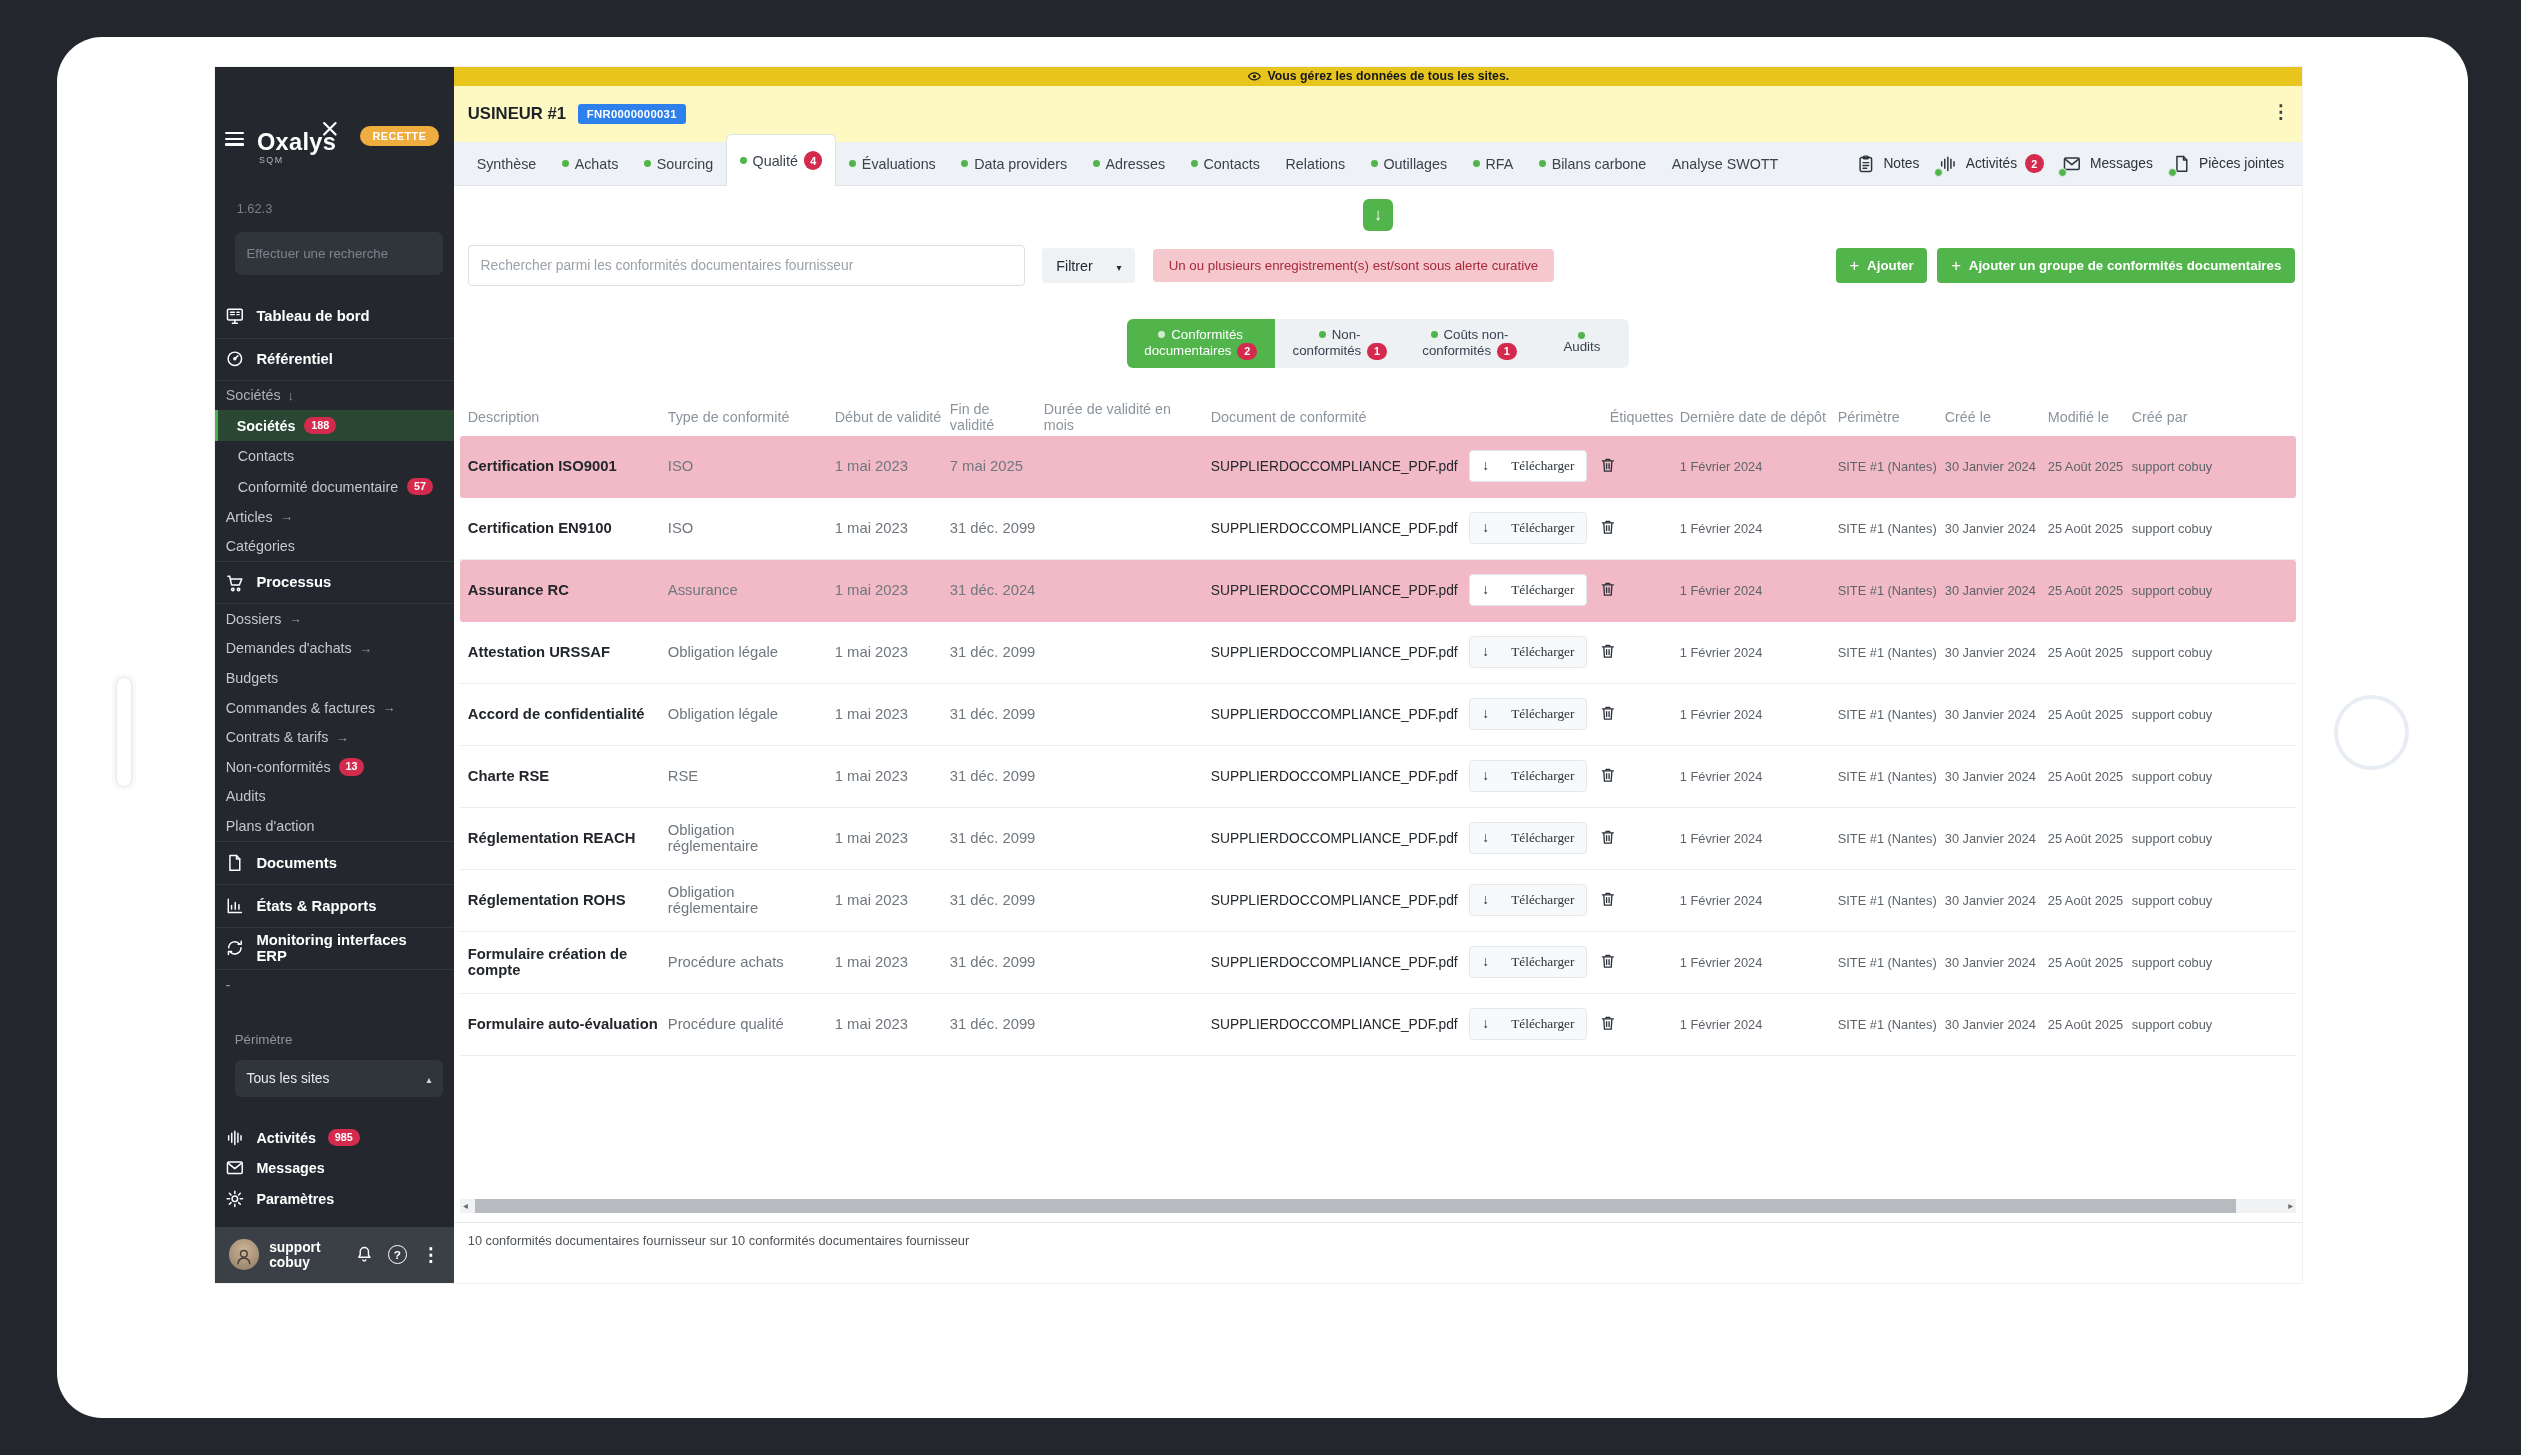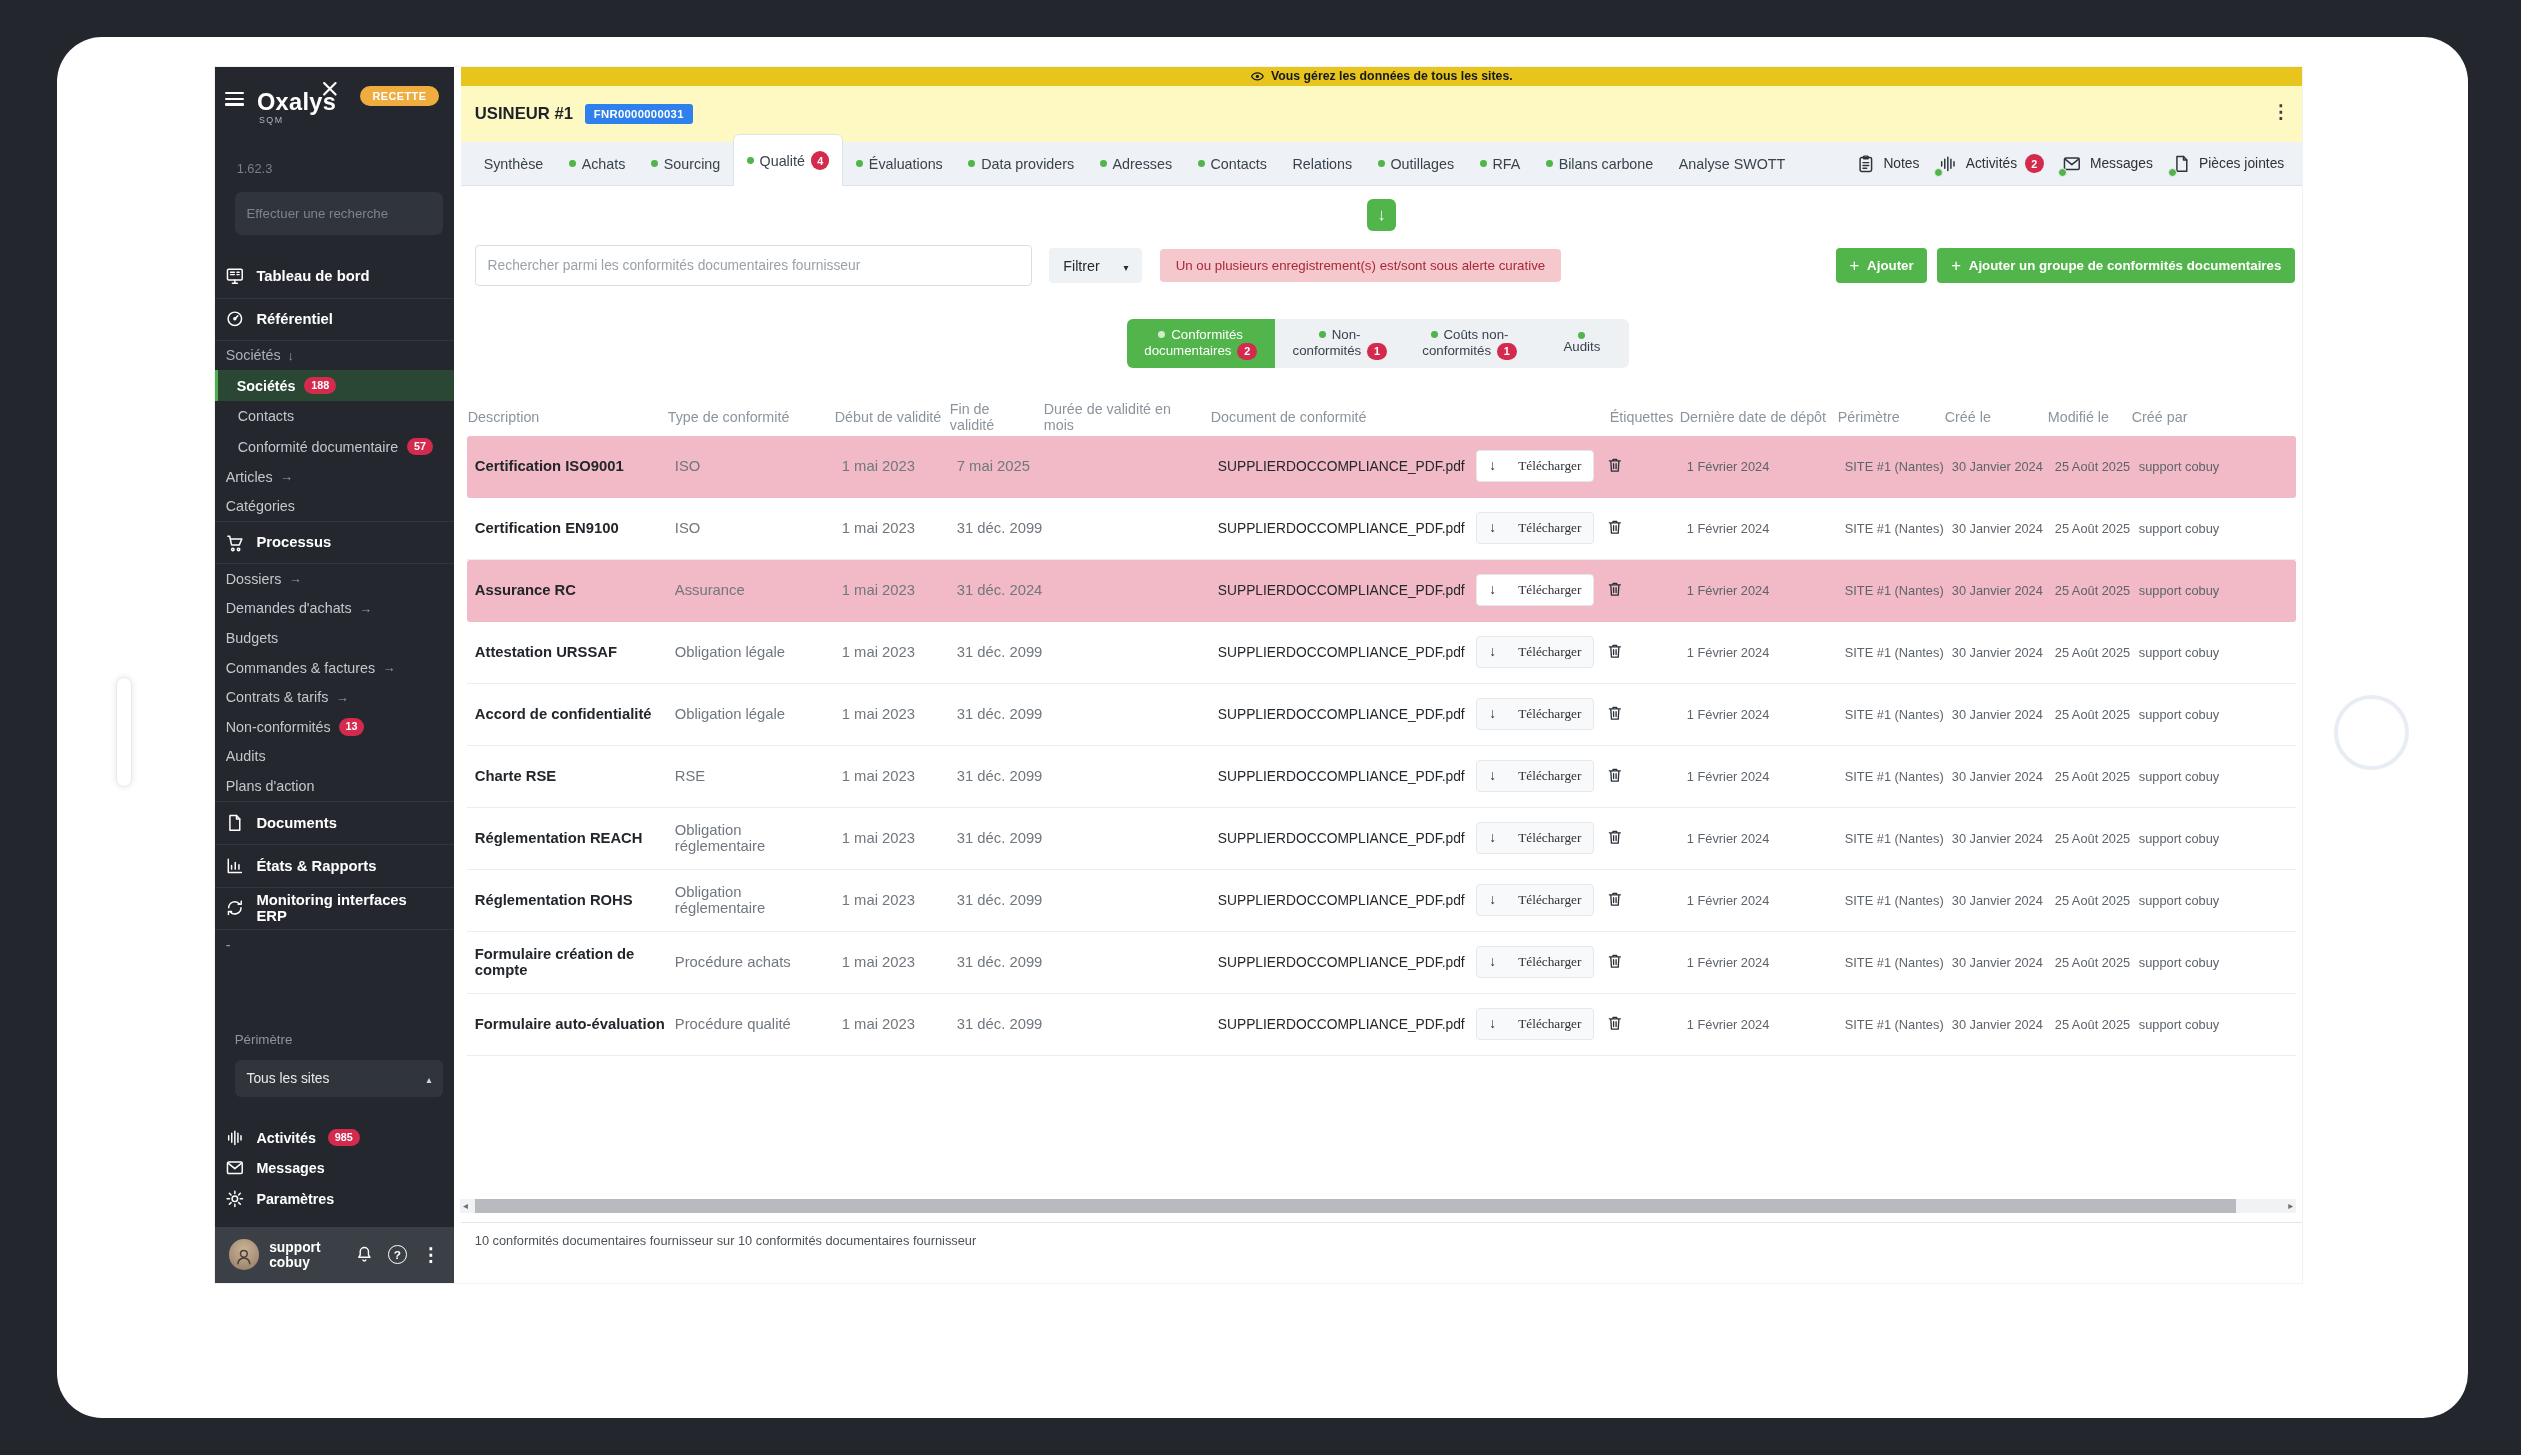--- a/index.html
+++ b/index.html
@@ -8,21 +8,21 @@
 
   .stage { position: relative; width: 2522px; height: 1456px; background: #23272d; overflow: hidden; }
   .frame { position: absolute; left: 57px; top: 37px; width: 2411px; height: 1381px; background: #fff; border-radius: 45px; }
   .side-pill { position: absolute; left: 59px; top: 640px; width: 15.8px; height: 110px; background: #fff; border: 1px solid #e6ebf1; border-radius: 7.9px; box-shadow: 0 0 7.9px rgba(0,0,0,.10); }
   .home-circle { position: absolute; right: 59px; top: 658px; width: 75px; height: 75px; border: 4.9px solid #e8edf3; border-radius: 50%; }
 
   .app { position: absolute; left: 158px; top: 29.6px; width: 2087px; height: 1216px; display: flex; box-shadow: 0 0 0 1px rgba(0,0,0,.05); background:#fff; }
 
   
   .sidebar { width: 239px; flex: none; background: #24282e; color: #c9ced3; display: flex; flex-direction: column; position: relative; overflow: hidden; }
-  .sb-top { padding: 21.7px 11.8px 0 9.9px; position: relative; height: 71px; }
+  .sb-top { padding: 21.7px 11.8px 0 9.9px; position: relative; height: 71px; margin-top: 40px; }
   .burger { display: inline-block; vertical-align: 13.8px; margin-right: 8.9px; cursor: pointer; }
   .burger i { display: block; width: 18.7px; height: 2.5px; background: #fff; margin: 3.4px 0; border-radius: 1px; }
   .logo-wrap { display: inline-block; position: relative; }
   .logo-text { font-size: 23.6px; font-weight: bold; color: #fff; letter-spacing: 0.3px; line-height: 1; }
   .logo-sub { font-size: 8.9px; color: #aeb4ba; letter-spacing: 1.5px; margin-top: 1px; margin-left: 2px; }
   .logo-x { position: absolute; right: -3.9px; top: -11.8px; width: 14.8px; height: 14.8px; color: #fff; }
   .recette { position: absolute; right: 14.8px; top: 19.7px; background: #efad3f; color: #fff; font-size: 10.8px; font-weight: bold; padding: 3.9px 12.8px; border-radius: 11.8px; letter-spacing: 0.5px; }
   .version { margin: 23.6px 0 0 21.7px; font-size: 12.8px; color: #787f86; }
   .sb-search { margin: 15.8px 10.8px 0 19.7px; height: 43px; background: #30353c; border-radius: 6.9px; display: flex; align-items: center; padding: 0 11.8px; }
   .sb-search input { background: transparent; border: none; outline: none; color: #c6cbd0; font-size: 13.3px; width: 100%; font-family: inherit; }
@@ -52,21 +52,21 @@
   .avatar .ic { width: 19.7px; height: 19.7px; margin-top: 3.9px; }
   .uname { font-weight: bold; }
   .user-icons { margin-left: auto; display: flex; align-items: center; gap: 14.8px; color: #fff; }
   .qmark { width: 18.7px; height: 18.7px; border: 1.6px solid #fff; border-radius: 50%; display: inline-flex; align-items: center; justify-content: center; font-size: 11.8px; font-weight: bold; cursor: pointer; }
   .qmark::before { content: "?"; }
   .kebab { cursor: pointer; font-weight: bold; }
   .kebab::before { content: "⋮"; font-size: 18.7px; letter-spacing: 0; }
 
   
   .main { flex: 1; min-width: 0; display: flex; flex-direction: column; background: #fff; }
-  .main > * { flex: none; margin-left: 7px; }
+  .main > * { flex: none; }
 
   .banner { height: 19.7px; background: #e8c51d; display: flex; align-items: center; justify-content: center; gap: 5.9px; color: #15181c; font-size: 12.3px; font-weight: bold; }
   .banner .ic { width: 14.8px; height: 14.8px; color: #15181c; }
 
   .titlebar { height: 56px; background: #fef9c3; display: flex; align-items: center; padding: 0 13.8px; position: relative; }
   .title-name { font-size: 16.7px; font-weight: bold; color: #1d2228; }
   .ref-badge { margin-left: 11.8px; background: #2e80ec; color: #fff; font-size: 11.3px; font-weight: bold; padding: 3.9px 8.9px; border-radius: 3px; letter-spacing: 0.3px; }
   .kb-top { position: absolute; right: 11.8px; top: 14.8px; color: #3a4149; }
 
   .tabsrow { height: 44px; background: #eef1f5; display: flex; align-items: flex-end; padding: 0 9.9px; border-bottom: 1px solid #dde3e8; }

